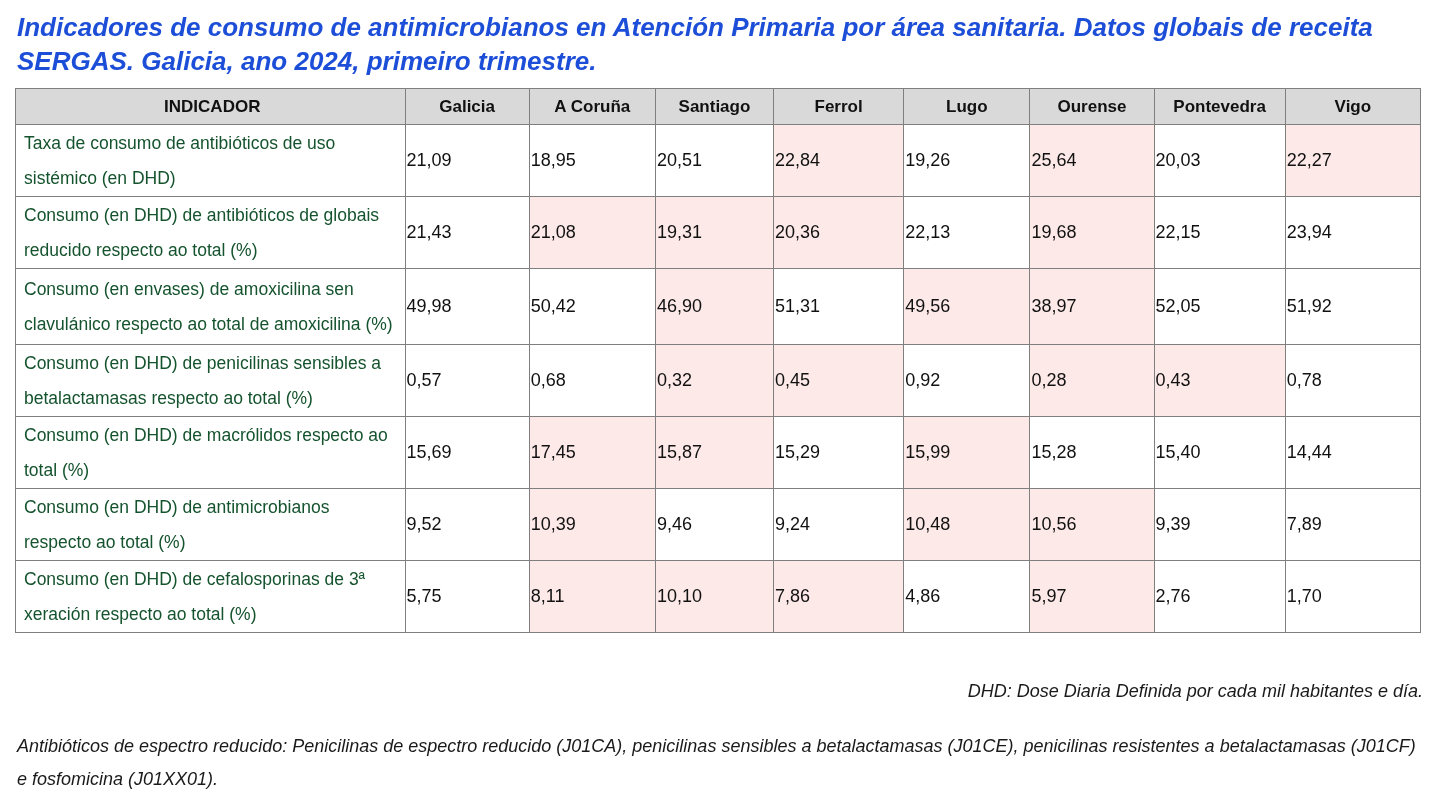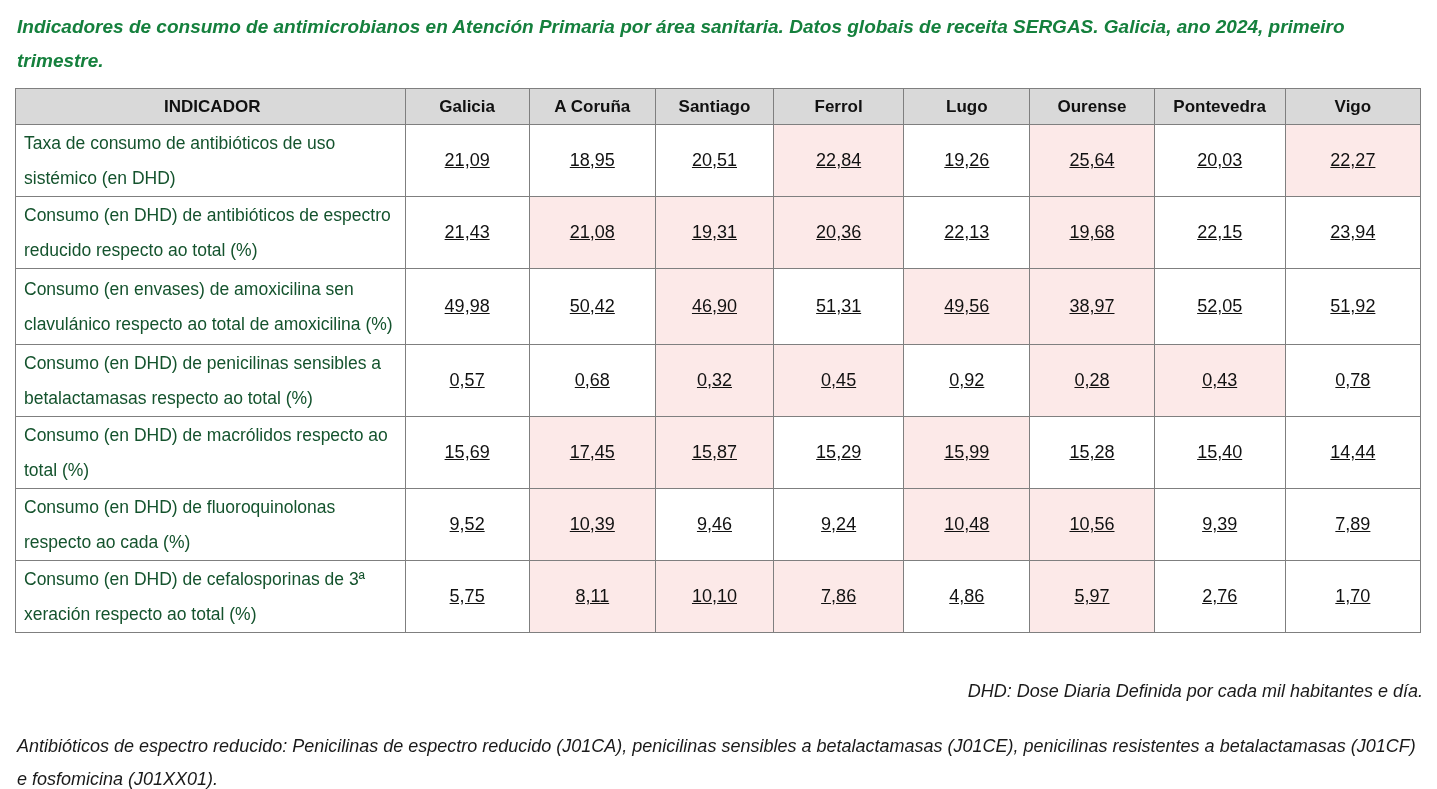--- a/index.html
+++ b/index.html
@@ -7,24 +7,24 @@
     margin: 0;
     padding: 0;
     background: #ffffff;
     width: 1437px;
     font-family: "Liberation Sans", sans-serif;
     color: #000000;
   }
   .page { padding: 4px 14px 30px 15px; }
 
   .title {
-    font-size: 19px;
+    font-size: 26px;
     font-weight: bold;
     font-style: italic;
-    color: #15803d;
+    color: #1d4ed8;
     line-height: 34px;
     margin: 6px 0 10px 2px;
     max-width: 1410px;
   }
 
   table.tbl {
     border-collapse: collapse;
     table-layout: fixed;
     width: 1406px;
     border: 1px solid #7f7f7f;
@@ -46,23 +46,21 @@
 
   .tbl td.ind {
     font-size: 17.5px;
     text-align: left;
     padding: 0 4px 0 8px;
     line-height: 35px;
     color: #14532d;
   }
   .tbl td.val {
     font-size: 18px;
-    text-align: center;
     color: #111111;
-    text-decoration: underline;
   }
   .tbl td.hl { background: #fce9e8; }
 
   tr.r2 { height: 72px; }
   tr.r3 { height: 76px; }
 
   .note {
     font-size: 18px;
     font-style: italic;
     color: #1a1a1a;
@@ -121,21 +119,21 @@
         <td class="val">21,09</td>
         <td class="val">18,95</td>
         <td class="val">20,51</td>
         <td class="val hl">22,84</td>
         <td class="val">19,26</td>
         <td class="val hl">25,64</td>
         <td class="val">20,03</td>
         <td class="val hl">22,27</td>
       </tr>
       <tr class="r2">
-        <td class="ind">Consumo (en DHD) de antibióticos de espectro reducido respecto ao total (%)</td>
+        <td class="ind">Consumo (en DHD) de antibióticos de globais reducido respecto ao total (%)</td>
         <td class="val">21,43</td>
         <td class="val hl">21,08</td>
         <td class="val hl">19,31</td>
         <td class="val hl">20,36</td>
         <td class="val">22,13</td>
         <td class="val hl">19,68</td>
         <td class="val">22,15</td>
         <td class="val">23,94</td>
       </tr>
       <tr class="r3">
@@ -165,21 +163,21 @@
         <td class="val">15,69</td>
         <td class="val hl">17,45</td>
         <td class="val hl">15,87</td>
         <td class="val">15,29</td>
         <td class="val hl">15,99</td>
         <td class="val">15,28</td>
         <td class="val">15,40</td>
         <td class="val">14,44</td>
       </tr>
       <tr class="r2">
-        <td class="ind">Consumo (en DHD) de fluoroquinolonas respecto ao cada (%)</td>
+        <td class="ind">Consumo (en DHD) de antimicrobianos respecto ao total (%)</td>
         <td class="val">9,52</td>
         <td class="val hl">10,39</td>
         <td class="val">9,46</td>
         <td class="val">9,24</td>
         <td class="val hl">10,48</td>
         <td class="val hl">10,56</td>
         <td class="val">9,39</td>
         <td class="val">7,89</td>
       </tr>
       <tr class="r2">

